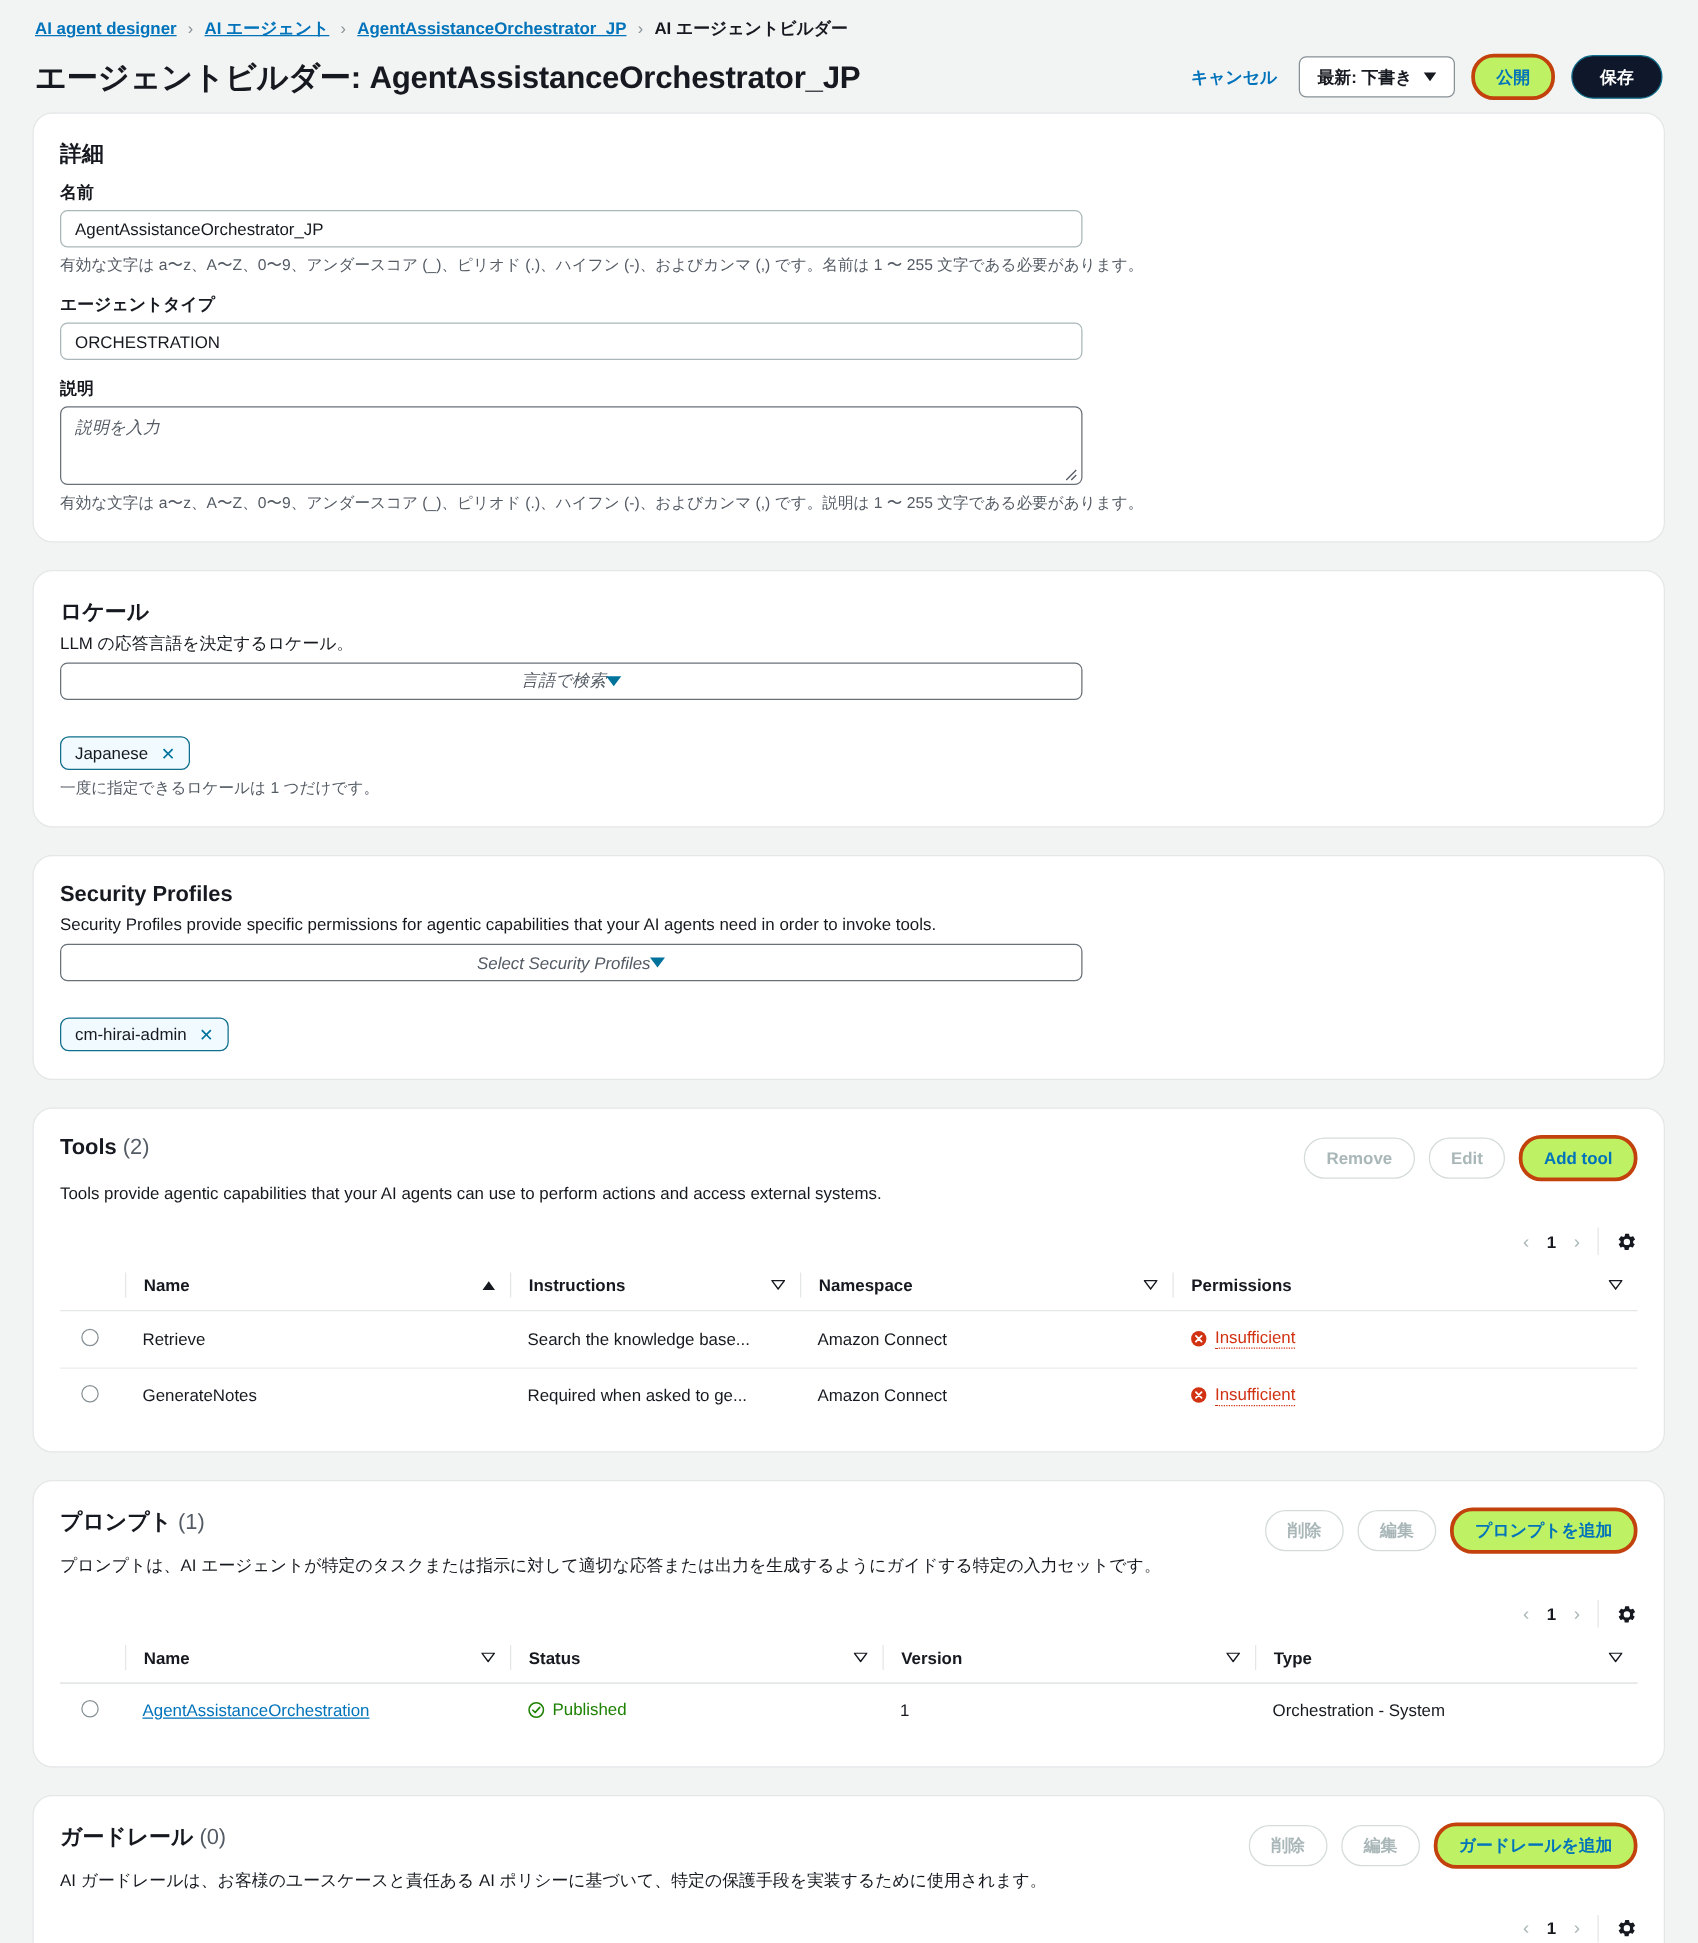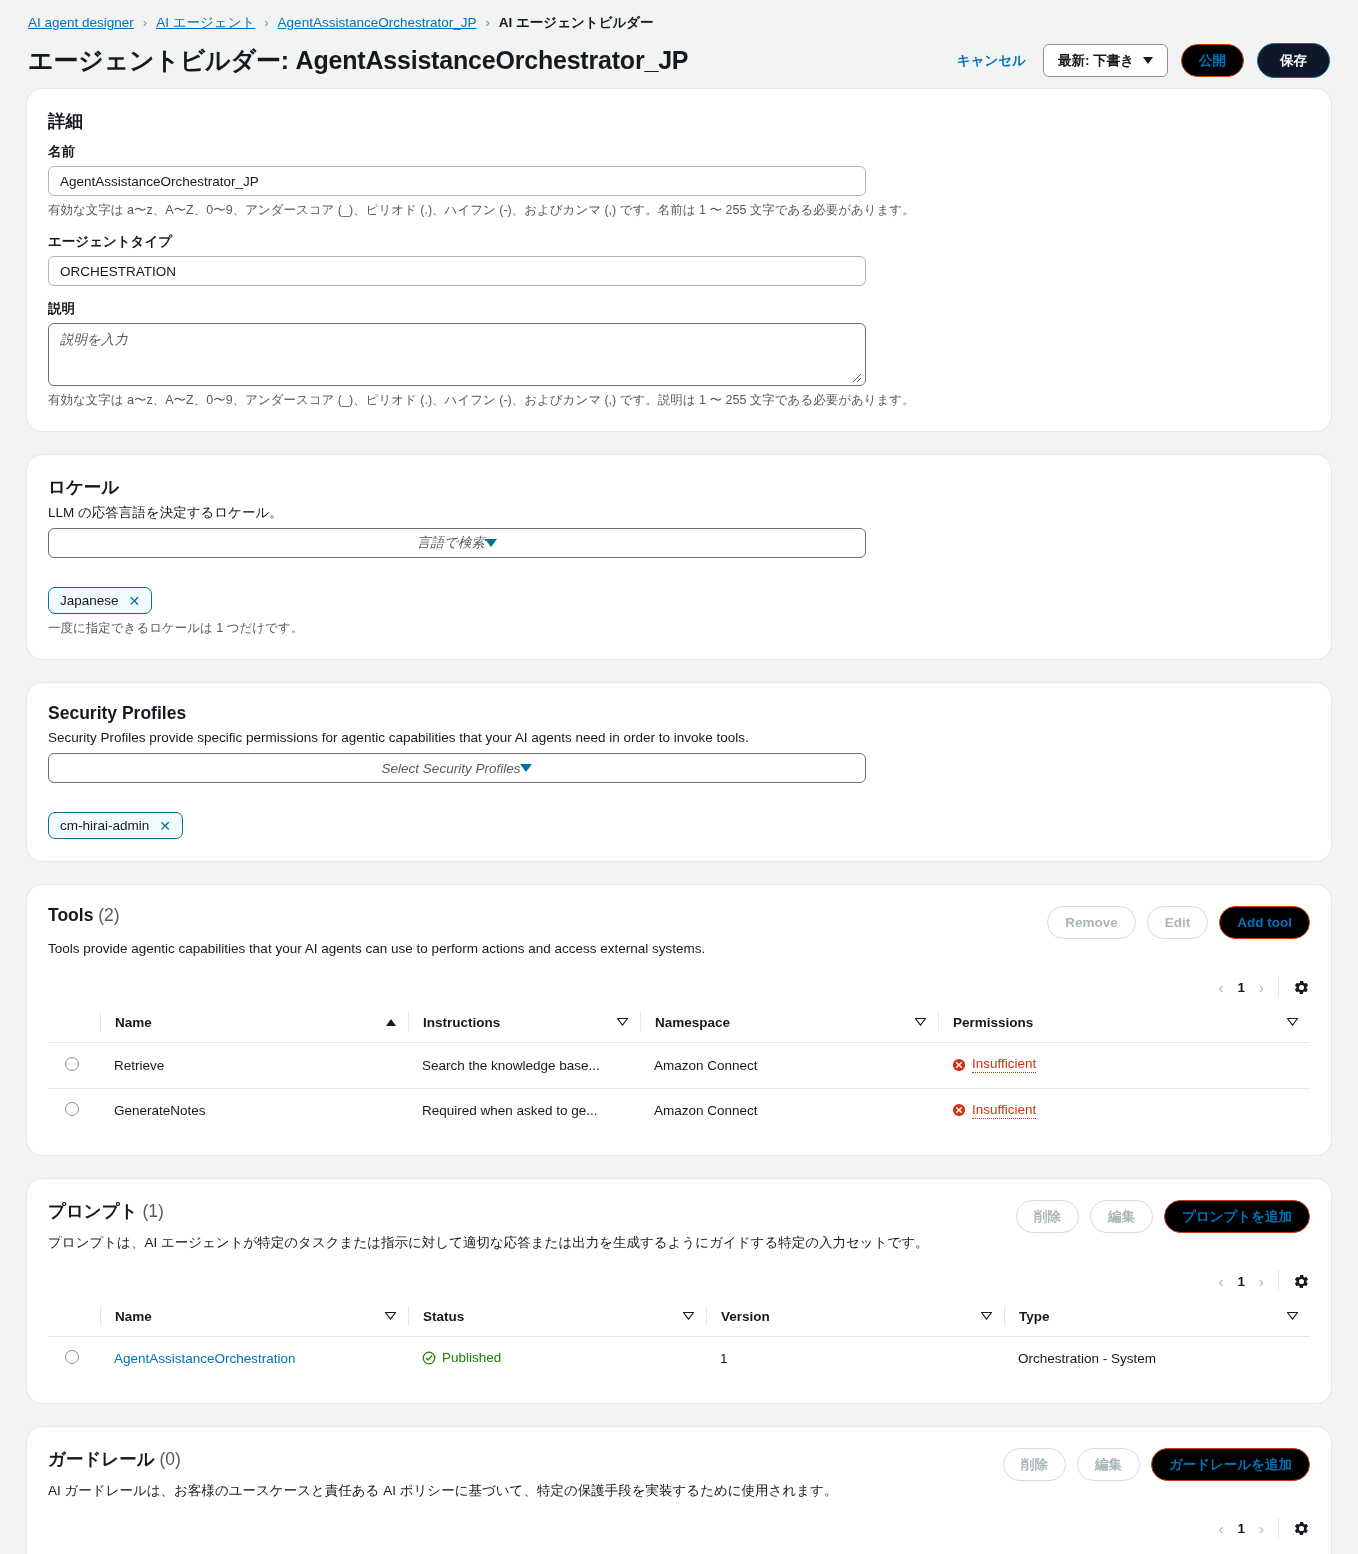--- a/index.html
+++ b/index.html
@@ -7,34 +7,34 @@
     margin: 0; padding: 0;
     background: #f2f3f3;
     font-family: "Liberation Sans", "DejaVu Sans", sans-serif;
     color: #16191f;
   }
   body { width: 1358px; }
 
   
   .page-head { padding: 14px 28px 10px 28px; background: #f2f3f3; }
   .breadcrumb { display: flex; align-items: center; gap: 9px; font-size: 13.5px; line-height: 18px; }
-  .bc-link { color: #0073bb; text-decoration: underline; cursor: pointer; white-space: nowrap; }
+  .bc-link { color: #0073bb; text-decoration: underline; cursor: pointer; white-space: nowrap; font-weight: bold; }
   .bc-sep { color: #879196; font-size: 13px; }
   .bc-current { color: #16191f; font-weight: bold; white-space: nowrap; }
 
   .title-row { display: flex; align-items: center; justify-content: space-between; margin-top: 11px; }
   .page-title { font-size: 25px; font-weight: bold; letter-spacing: -0.2px; margin: 0; }
   .head-actions { display: flex; align-items: center; gap: 13px; }
 
   .btn { font-family: inherit; font-size: 13.5px; border-radius: 18px; cursor: pointer;
          padding: 7px 17px; white-space: nowrap; line-height: 17px; }
   .btn-link { background: none; border: none; color: #0073bb; font-weight: bold; padding: 7px 4px; }
   .btn-select { background: #fff; border: 1px solid #879196; color: #16191f; font-weight: bold;
                 display: flex; align-items: center; gap: 9px; border-radius: 6px; padding: 7px 14px; }
-  .btn-outline { background: #000000; border: 1px solid #c2410c; color: #0073bb; font-weight: bold; }
+  .btn-outline { background: #bef264; border: 3px solid #c2410c; color: #0073bb; font-weight: bold; }
   .btn-primary { background: #0f172a; border: 1px solid #0f6f8c; color: #fff; font-weight: bold; padding: 8px 22px; }
   .caret-dark { width: 0; height: 0; border-left: 5.5px solid transparent; border-right: 5.5px solid transparent;
                 border-top: 7px solid #16191f; display: inline-block; }
 
   
   .wrap { padding: 0 26px 30px 26px; }
   .card { background: #fff; border: 1px solid #e4e6e7; border-radius: 16px; margin-bottom: 22px;
           padding: 20px 21px 22px 21px; }
   .card-h { font-size: 17.5px; font-weight: bold; margin: 0 0 4px 0; }
   .card-h .count { font-weight: normal; color: #545b64; }
@@ -91,21 +91,21 @@
   .th-inner { display: flex; align-items: center; justify-content: space-between;
               border-left: 1px solid #e4e6e7; padding: 0 12px 0 14px; height: 20px; }
   .sort-asc { width: 0; height: 0; border-left: 5px solid transparent; border-right: 5px solid transparent;
               border-bottom: 7px solid #16191f; }
   .tri-hollow { width: 11px; height: 8px; }
   tbody td { padding: 13px 0; border-bottom: 1px solid #e9ebed; color: #16191f; vertical-align: middle; }
   tbody tr:last-child td { border-bottom: none; }
   .td-pad { padding-left: 14px; }
   .radio { width: 14px; height: 14px; border: 1.5px solid #879196; border-radius: 50%;
            display: inline-block; margin-left: 17px; cursor: pointer; }
-  .cell-link { color: #0073bb; cursor: pointer; }
+  .cell-link { color: #0073bb; text-decoration: underline; cursor: pointer; }
 
   .status { display: inline-flex; align-items: center; gap: 6px; }
   .status-bad { color: #d13212; border-bottom: 1px dotted #d13212; padding-bottom: 1px; cursor: pointer; }
   .status-good { color: #1d8102; }
 
   .empty-row { height: 18px; }
 </style>
 </head>
 <body>
 

